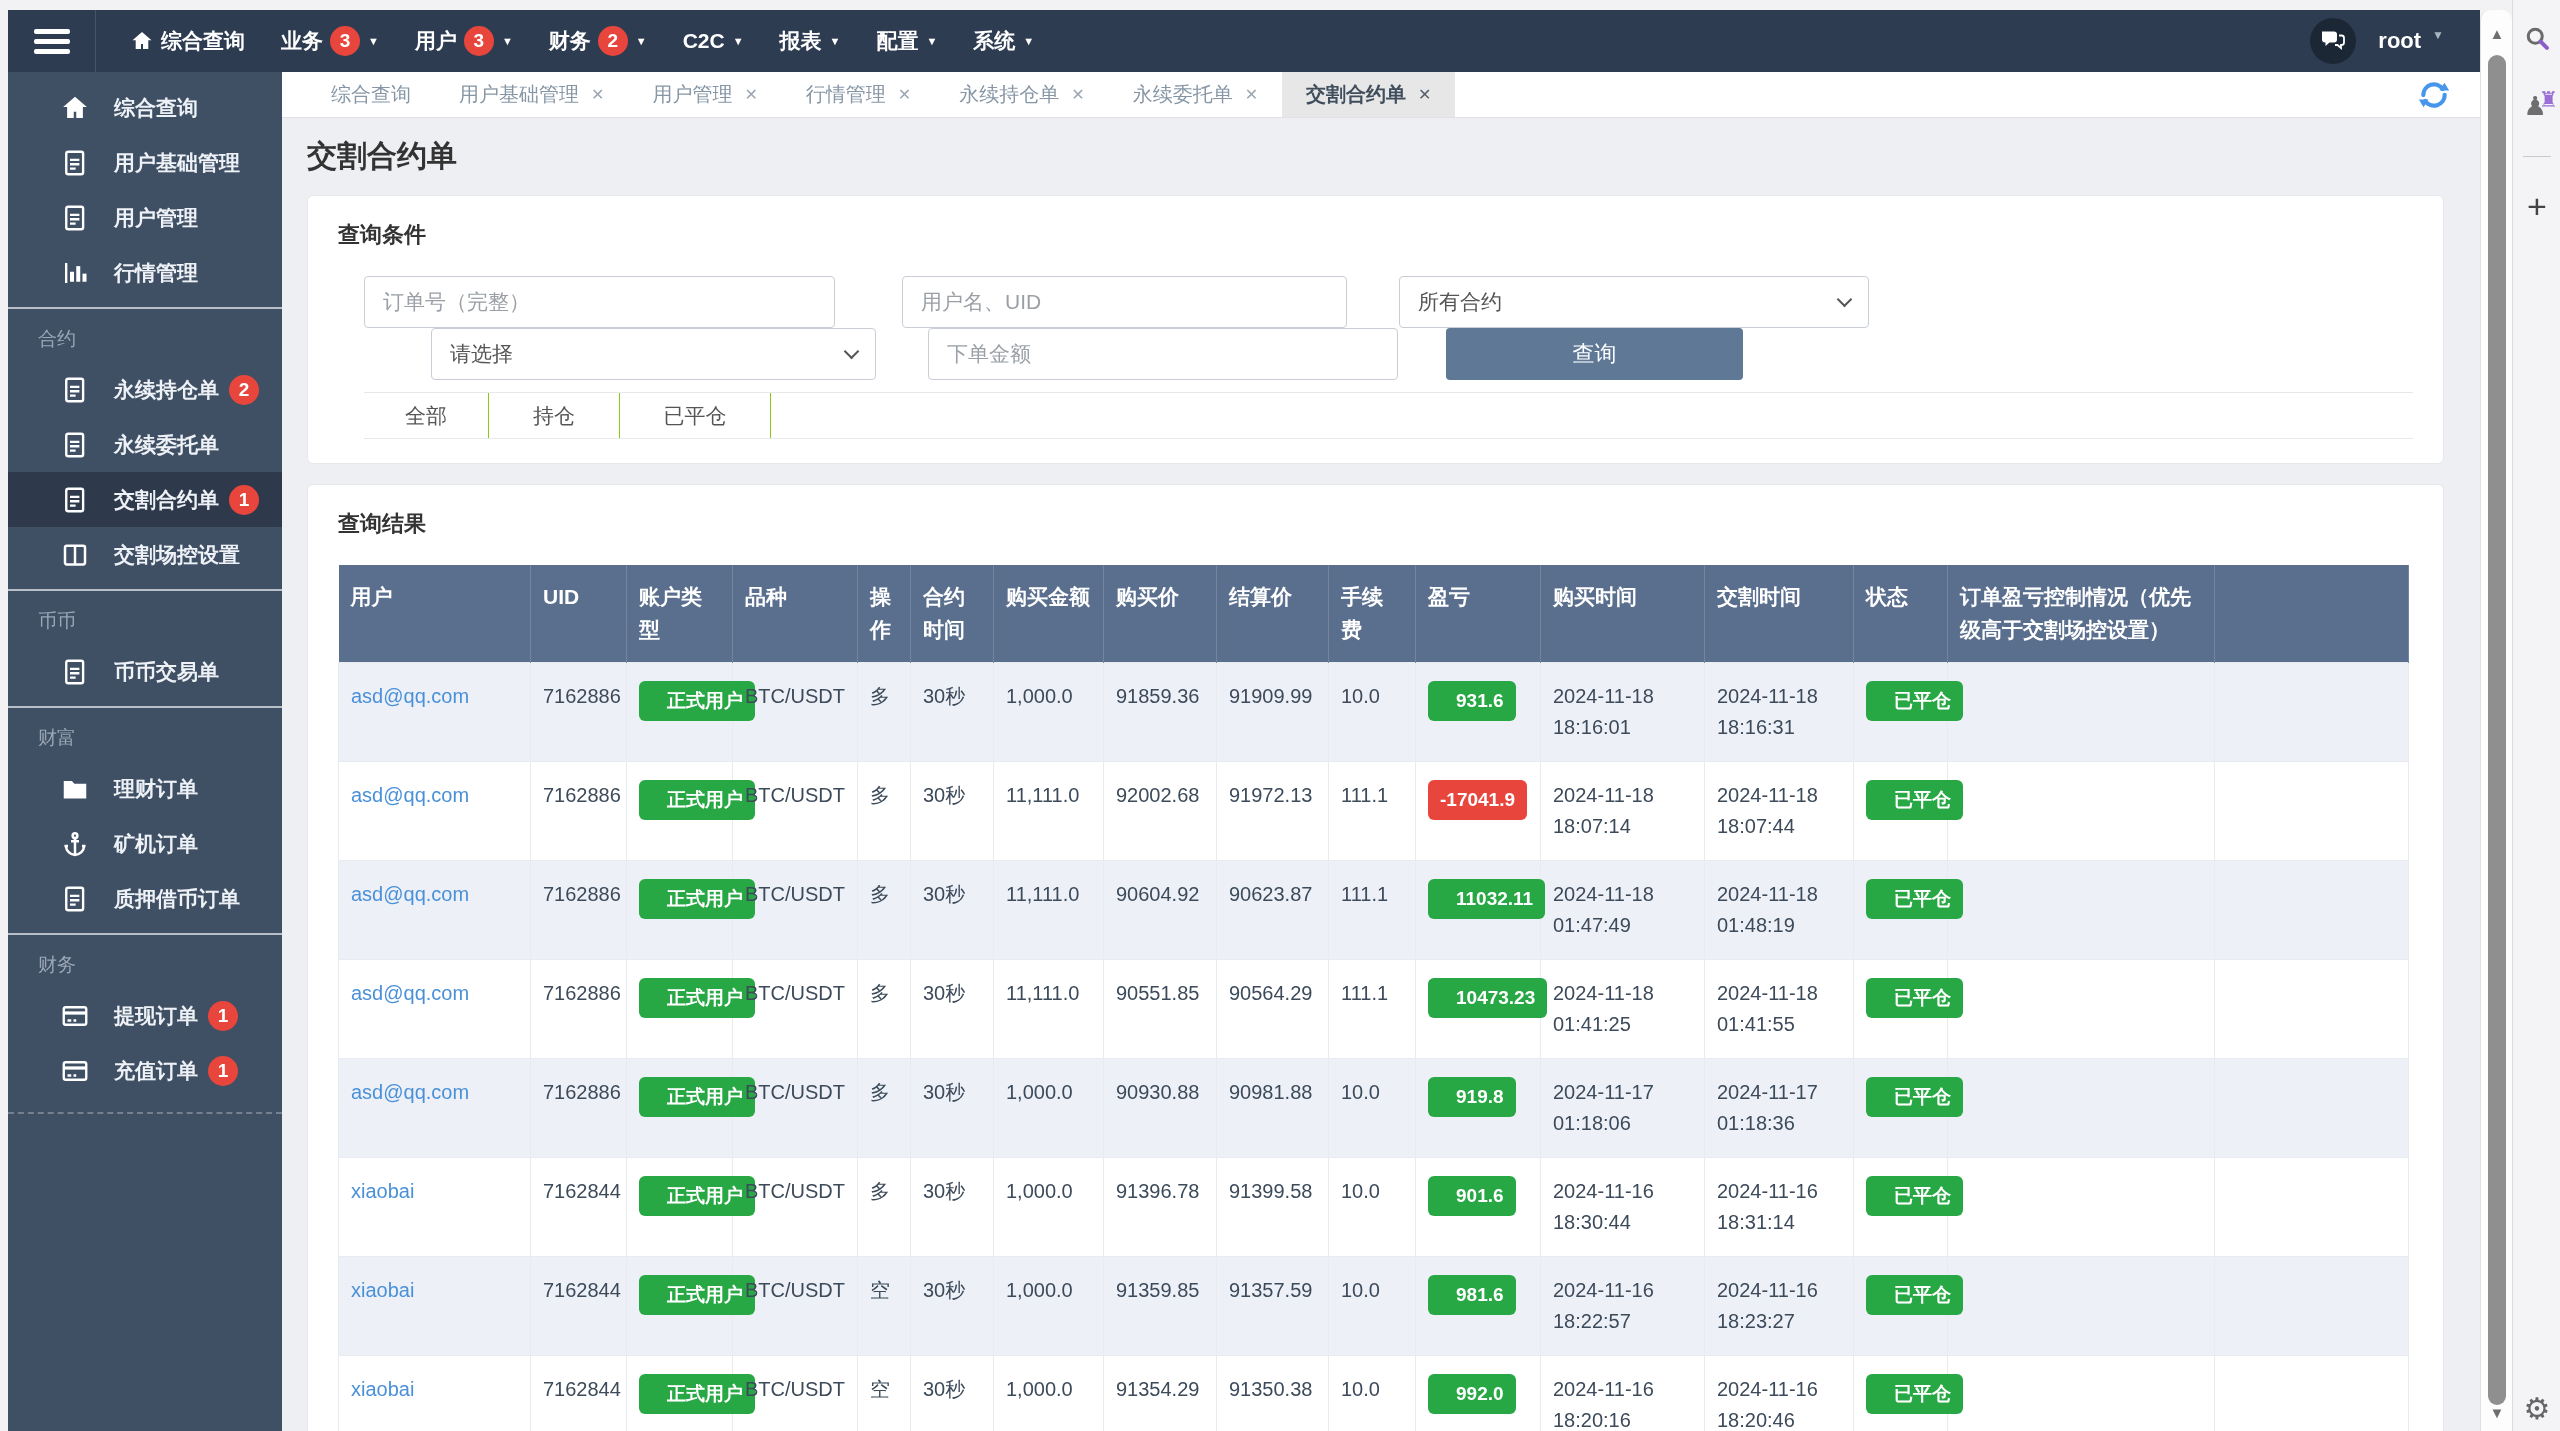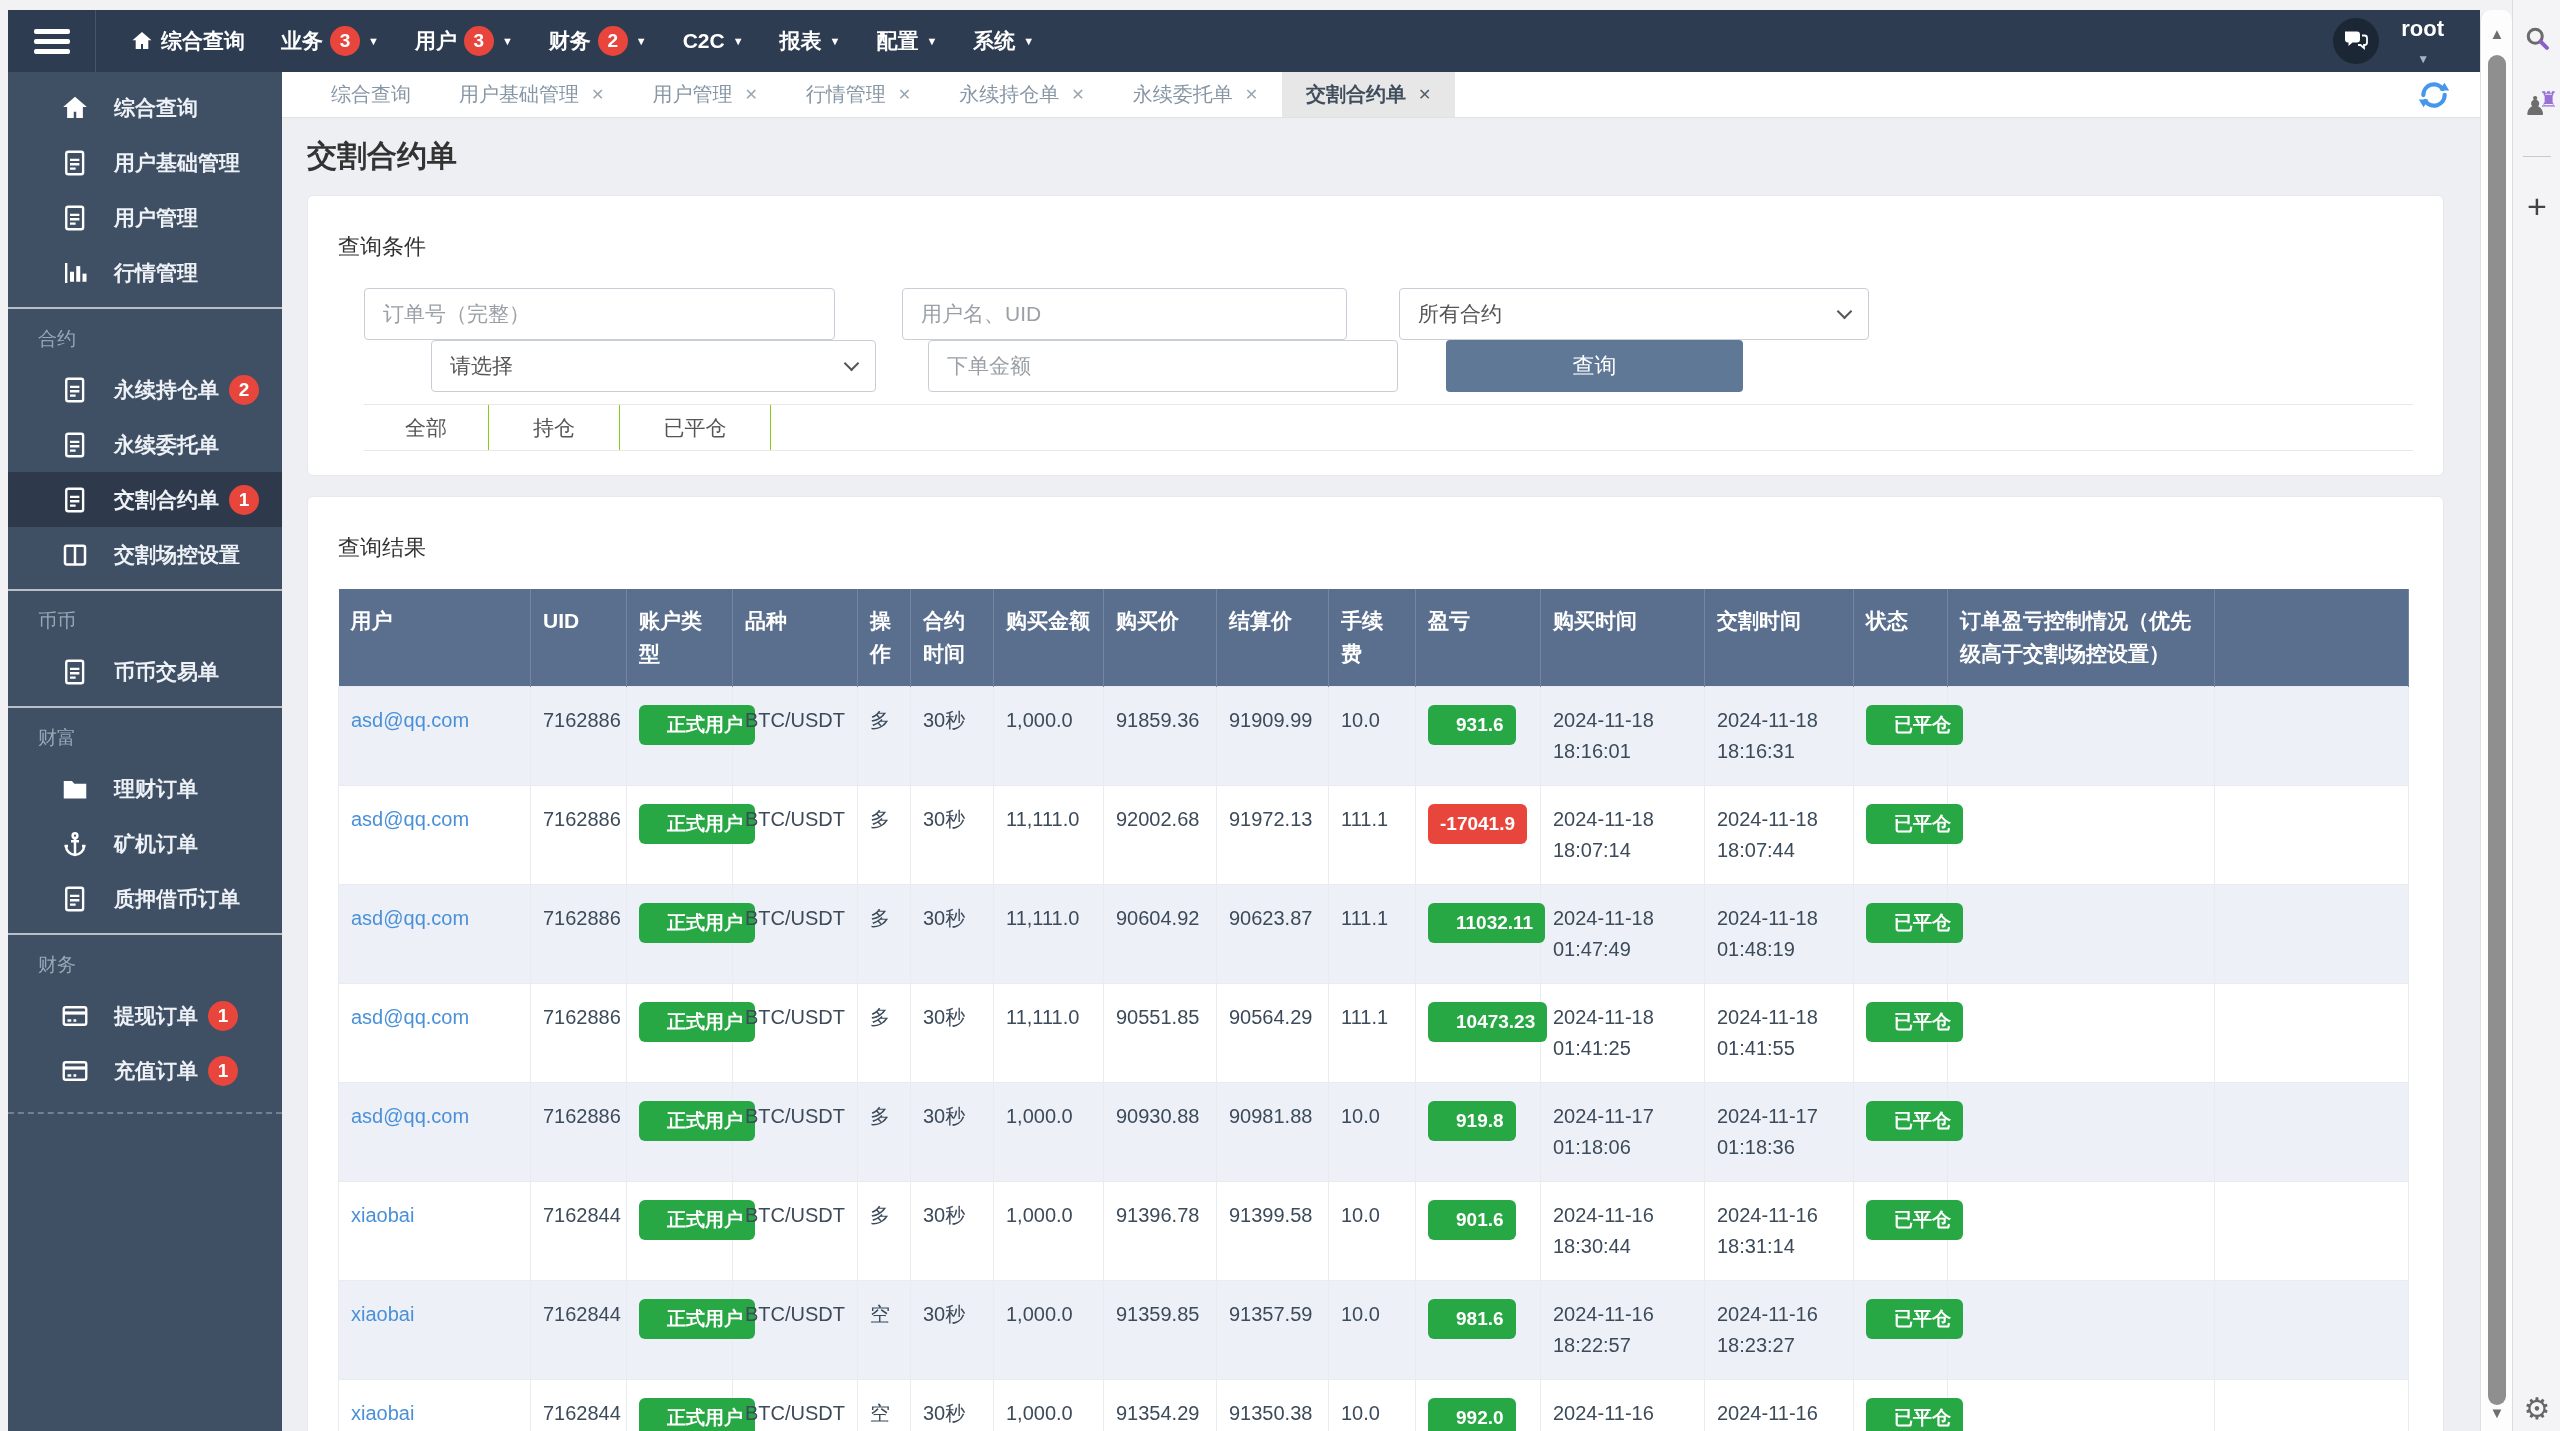--- a/index.html
+++ b/index.html
@@ -20,21 +20,21 @@
   .nav-item { display:flex; align-items:center; gap:7px; font-size:21px; font-weight:bold; cursor:pointer; }
   .nav-ico { display:inline-flex; width:24px; height:24px; color:#fff; }
   .nav-ico svg { width:24px; height:24px; }
   .red-badge { min-width:30px; height:30px; border-radius:15px; background:#e8463d; color:#fff;
     font-size:19px; font-weight:bold; display:inline-flex; align-items:center; justify-content:center; padding:0 7px; }
   .caret { font-size:11px; color:#fff; margin-left:1px; }
   .topbar-right { margin-left:auto; margin-right:36px; display:flex; align-items:center; gap:22px; }
   .chat-btn { width:46px; height:46px; border-radius:23px; background:#1c2735; display:flex;
     align-items:center; justify-content:center; cursor:pointer; }
   .chat-btn svg { width:26px; height:26px; }
-  .user-menu { display:flex; align-items:center; gap:10px; cursor:pointer;flex-direction:column; }
+  .user-menu { display:flex; align-items:flex-start; gap:10px; cursor:pointer; }
   .user-menu .uname { font-size:22px; font-weight:bold; color:#fff; }
   .user-menu .caret { color:#aab4c0; font-size:12px; }
 
   
   .sidebar { position:absolute; left:8px; top:72px; width:274px; height:1359px;
     background:#3f4f64; padding-top:8px; overflow:hidden; }
   .side-item { height:55px; display:flex; align-items:center; color:#eef2f7; cursor:pointer; }
   .side-item .ico { width:30px; height:30px; margin-left:52px; color:#fff; display:inline-flex; }
   .side-item .ico svg { width:30px; height:30px; }
   .side-item .lbl { margin-left:24px; font-size:21px; font-weight:bold; }
@@ -55,21 +55,21 @@
   .tab .tab-close { font-size:16px; color:#9aa6b1; cursor:pointer; }
   .tab.active { background:#e7e7e7; color:#3f4d5c; font-weight:bold; }
   .tab.active .tab-close { color:#55606b; }
   .refresh-btn { position:absolute; right:30px; top:7px; width:32px; height:32px; cursor:pointer; }
 
   .content { padding:10px 36px 0 25px; }
   .page-title { font-size:30px; font-weight:600; color:#333; margin:8px 0 18px 0; }
 
   .card { background:#fff; border:1px solid #e6e8eb; border-radius:6px; }
   .query-card { padding:24px 30px 24px 28px; }
-  .card h2 { font-size:22px; font-weight:normal; color:#333; margin:12px 0 26px 2px; }
+  .card h2 { font-size:22px; font-weight:bold; color:#333; margin:0 0 26px 2px; }
   .form-row { display:flex; margin-left:28px; margin-bottom:0; }
   .txt, .select { height:52px; border:1px solid #c9ced6; border-radius:4px; background:#fff;
     font-size:21px; color:#555; padding:0 18px; }
   .txt::placeholder { color:#9aa0a6; }
   .select { display:flex; align-items:center; justify-content:space-between; cursor:pointer; }
   .chev { width:11px; height:11px; border-right:2px solid #555; border-bottom:2px solid #555;
     transform:rotate(45deg); margin-top:-6px; }
   .w1 { width:471px; } .w2 { width:445px; margin-left:67px; } .w3 { width:470px; margin-left:52px; }
   .search-btn { width:297px; height:52px; margin-left:48px; background:#5f7896; color:#fff;
     border:none; border-radius:4px; font-size:22px; cursor:pointer; }

